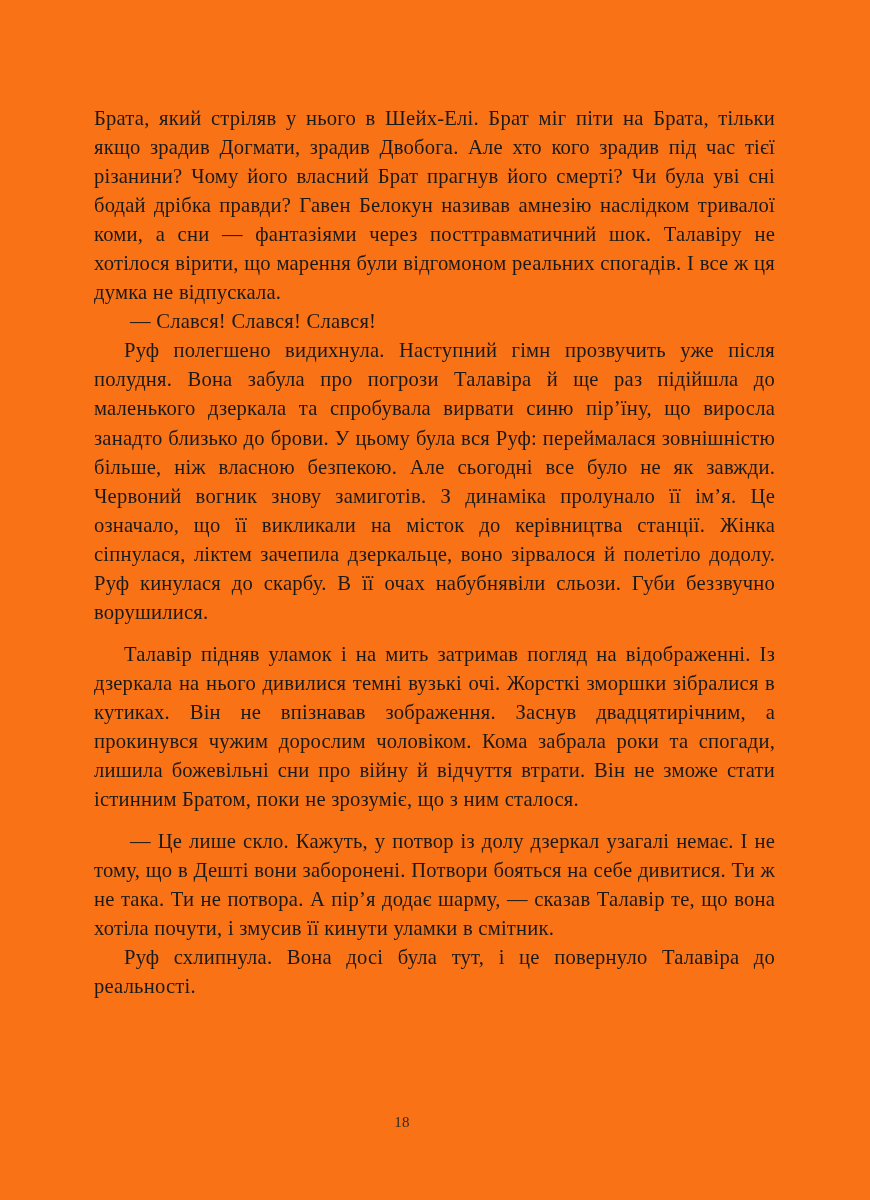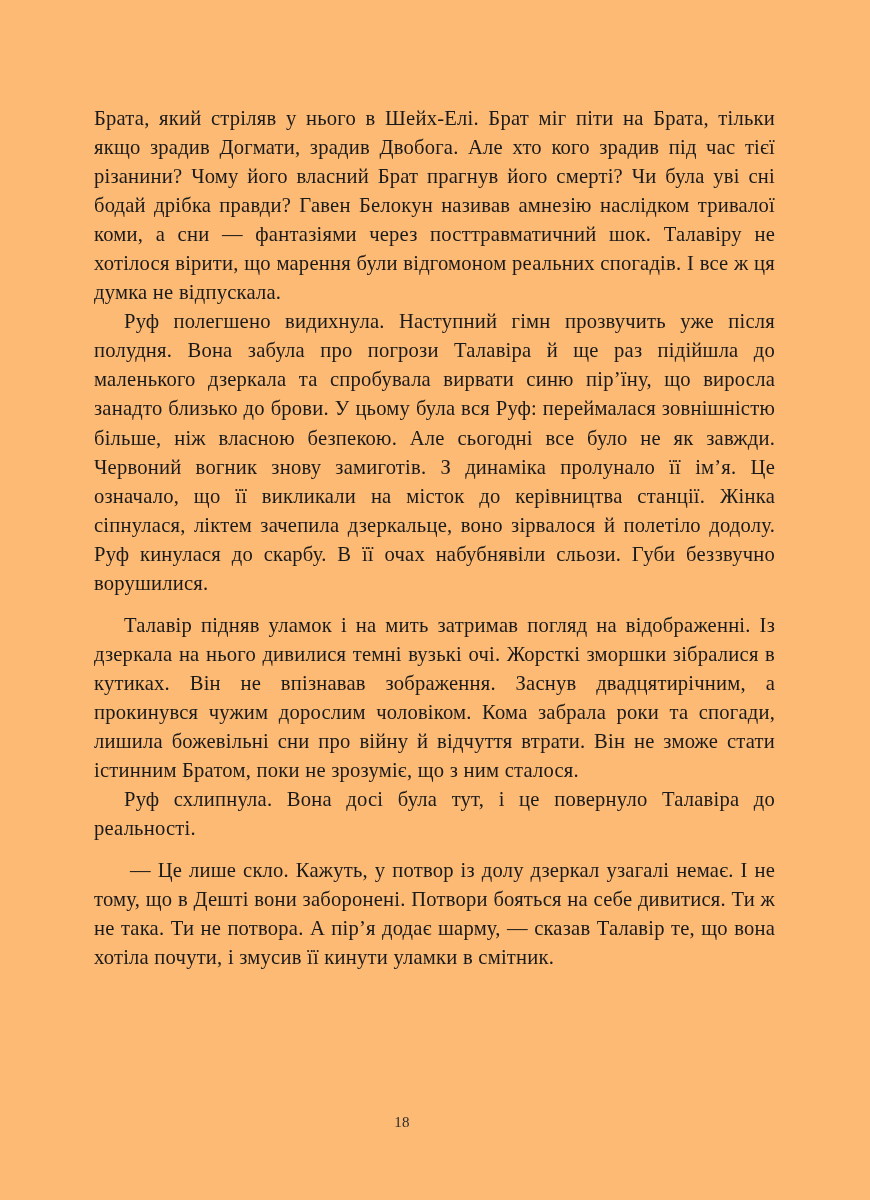--- a/index.html
+++ b/index.html
@@ -17,21 +17,21 @@
     position: relative;
     -webkit-font-smoothing: antialiased;
   }
 
   .page {
     position: absolute;
     left: 0;
     top: 0;
     width: 870px;
     height: 1200px;
-    background: #fdba74;
+    background: #f97316;
   }
 
   .text-block {
     position: absolute;
     left: 94px;
     top: 104px;
     width: 681px;
   }
 
   .para {
@@ -75,27 +75,28 @@
 </style>
 </head>
 <body>
 
 <div class="page">
 
   <div class="text-block">
 
     <p class="para no-indent">Брата, який стріляв у нього в Шейх-Елі. Брат міг піти на Брата, тільки якщо зрадив Догмати, зрадив Двобога. Але хто кого зрадив під час тієї різанини? Чому його власний Брат прагнув його смерті? Чи була увi снi бодай дрібка правди? Гавен Белокун називав амнезію наслідком тривалої коми, а сни — фантазіями через посттравматичний шок. Талавіру не хотілося вірити, що марення були відгомоном реальних спогадів. І все ж ця думка не відпускала.</p>
 
+    <p class="para dialogue">— Слався! Слався! Слався!</p>
 
     <p class="para">Руф полегшено видихнула. Наступний гімн прозвучить уже після полудня. Вона забула про погрози Талавіра й ще раз підійшла до маленького дзеркала та спробувала вирвати синю пір’їну, що виросла занадто близько до брови. У цьому була вся Руф: переймалася зовнішністю більше, ніж власною безпекою. Але сьогодні все було не як завжди. Червоний вогник знову замиготів. З динаміка пролунало її ім’я. Це означало, що її викликали на місток до керівництва станції. Жінка сіпнулася, ліктем зачепила дзеркальце, воно зірвалося й полетіло додолу. Руф кинулася до скарбу. В її очах набубнявіли сльози. Губи беззвучно ворушилися.</p>
 
     <p class="para gap">Талавір підняв уламок і на мить затримав погляд на відображенні. Із дзеркала на нього дивилися темні вузькі очі. Жорсткі зморшки зібралися в кутиках. Він не впізнавав зображення. Заснув двадцятирічним, а прокинувся чужим дорослим чоловіком. Кома забрала роки та спогади, лишила божевільні сни про війну й відчуття втрати. Він не зможе стати істинним Братом, поки не зрозуміє, що з ним сталося.</p>
 
+    <p class="para dialogue gap">— Це лише скло. Кажуть, у потвор із долу дзеркал узагалі немає. І не тому, що в Дешті вони заборонені. Потвори бояться на себе дивитися. Ти ж не така. Ти не потвора. А пір’я додає шарму, — сказав Талавір те, що вона хотіла почути, і змусив її кинути уламки в смітник.</p>
+
     <p class="para">Руф схлипнула. Вона досі була тут, і це повернуло Талавіра до реальності.</p>
-
-    <p class="para dialogue gap">— Це лише скло. Кажуть, у потвор із долу дзеркал узагалі немає. І не тому, що в Дешті вони заборонені. Потвори бояться на себе дивитися. Ти ж не така. Ти не потвора. А пір’я додає шарму, — сказав Талавір те, що вона хотіла почути, і змусив її кинути уламки в смітник.</p>
 
 
   </div>
 
   <div class="folio">18</div>
 
 </div>
 
 </body></html>

